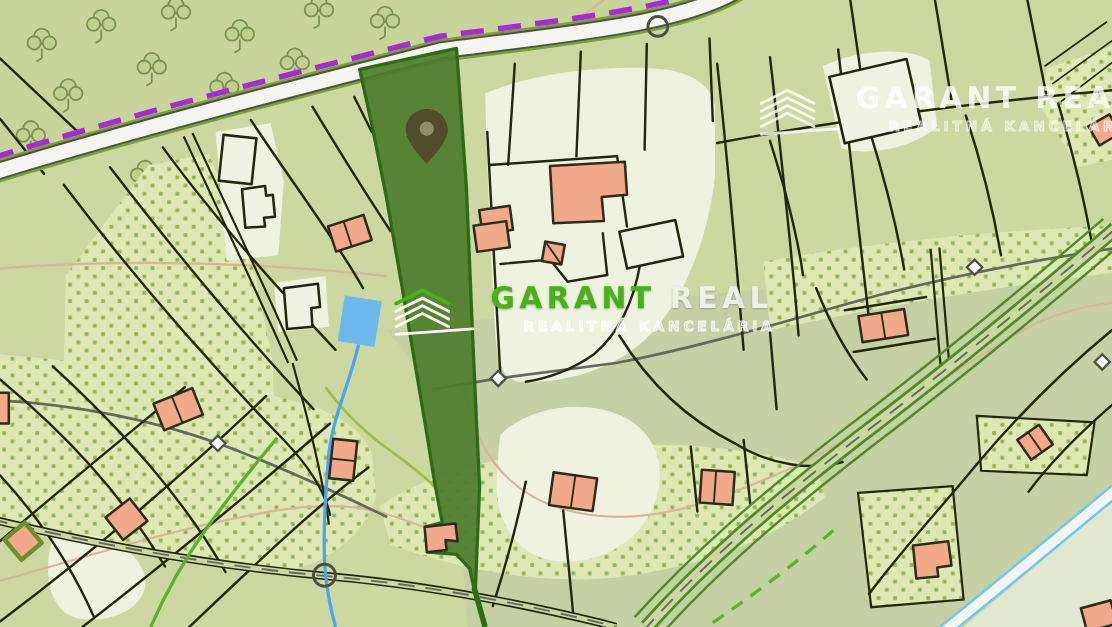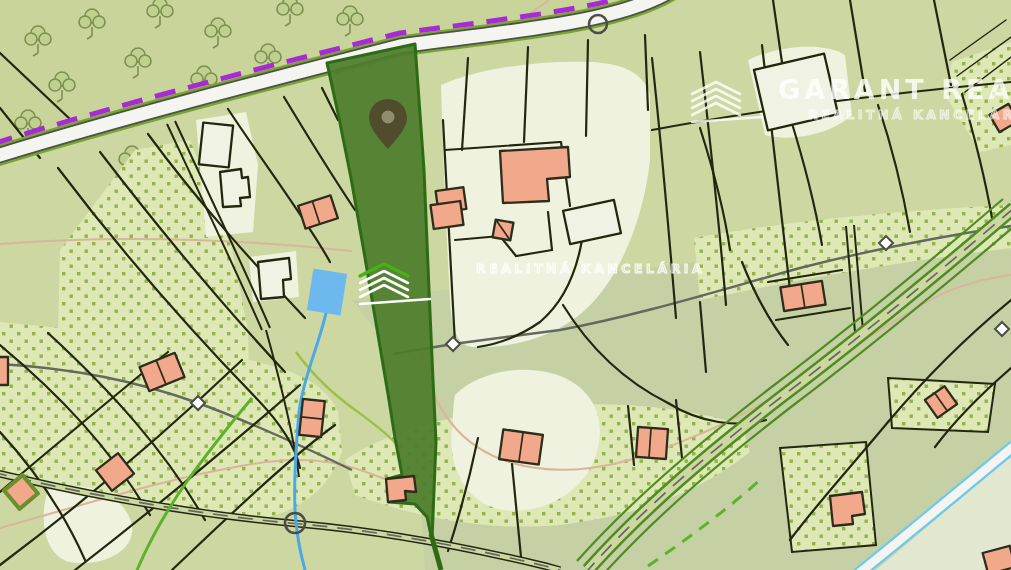--- a/index.html
+++ b/index.html
@@ -320,20 +320,24 @@
 
 <div class="wm wm-center">
   <svg class="logo" width="84" height="56" viewBox="0 0 84 56">
     <polyline class="lg-line lg-green" points="8,18 32,6 56,18"></polyline>
     <polyline class="lg-line" points="8,25 32,13 56,25"></polyline>
     <polyline class="lg-line" points="8,32 32,20 56,32"></polyline>
     <polyline class="lg-line" points="8,39 32,27 56,39"></polyline>
     <polyline class="lg-line" points="8,46 78,41"></polyline>
   </svg>
   <div class="wm-text">
+    <div class="brand">
+      <span class="b1">GARANT</span>
+      <span class="b2">REAL</span>
+    </div>
     <div class="sub">REALITNÁ KANCELÁRIA</div>
   </div>
 </div>
 
 <div class="wm wm-tr">
   <svg class="logo" width="84" height="56" viewBox="0 0 84 56">
     <polyline class="lg-line" points="8,18 32,6 56,18"></polyline>
     <polyline class="lg-line" points="8,25 32,13 56,25"></polyline>
     <polyline class="lg-line" points="8,32 32,20 56,32"></polyline>
     <polyline class="lg-line" points="8,39 32,27 56,39"></polyline>

